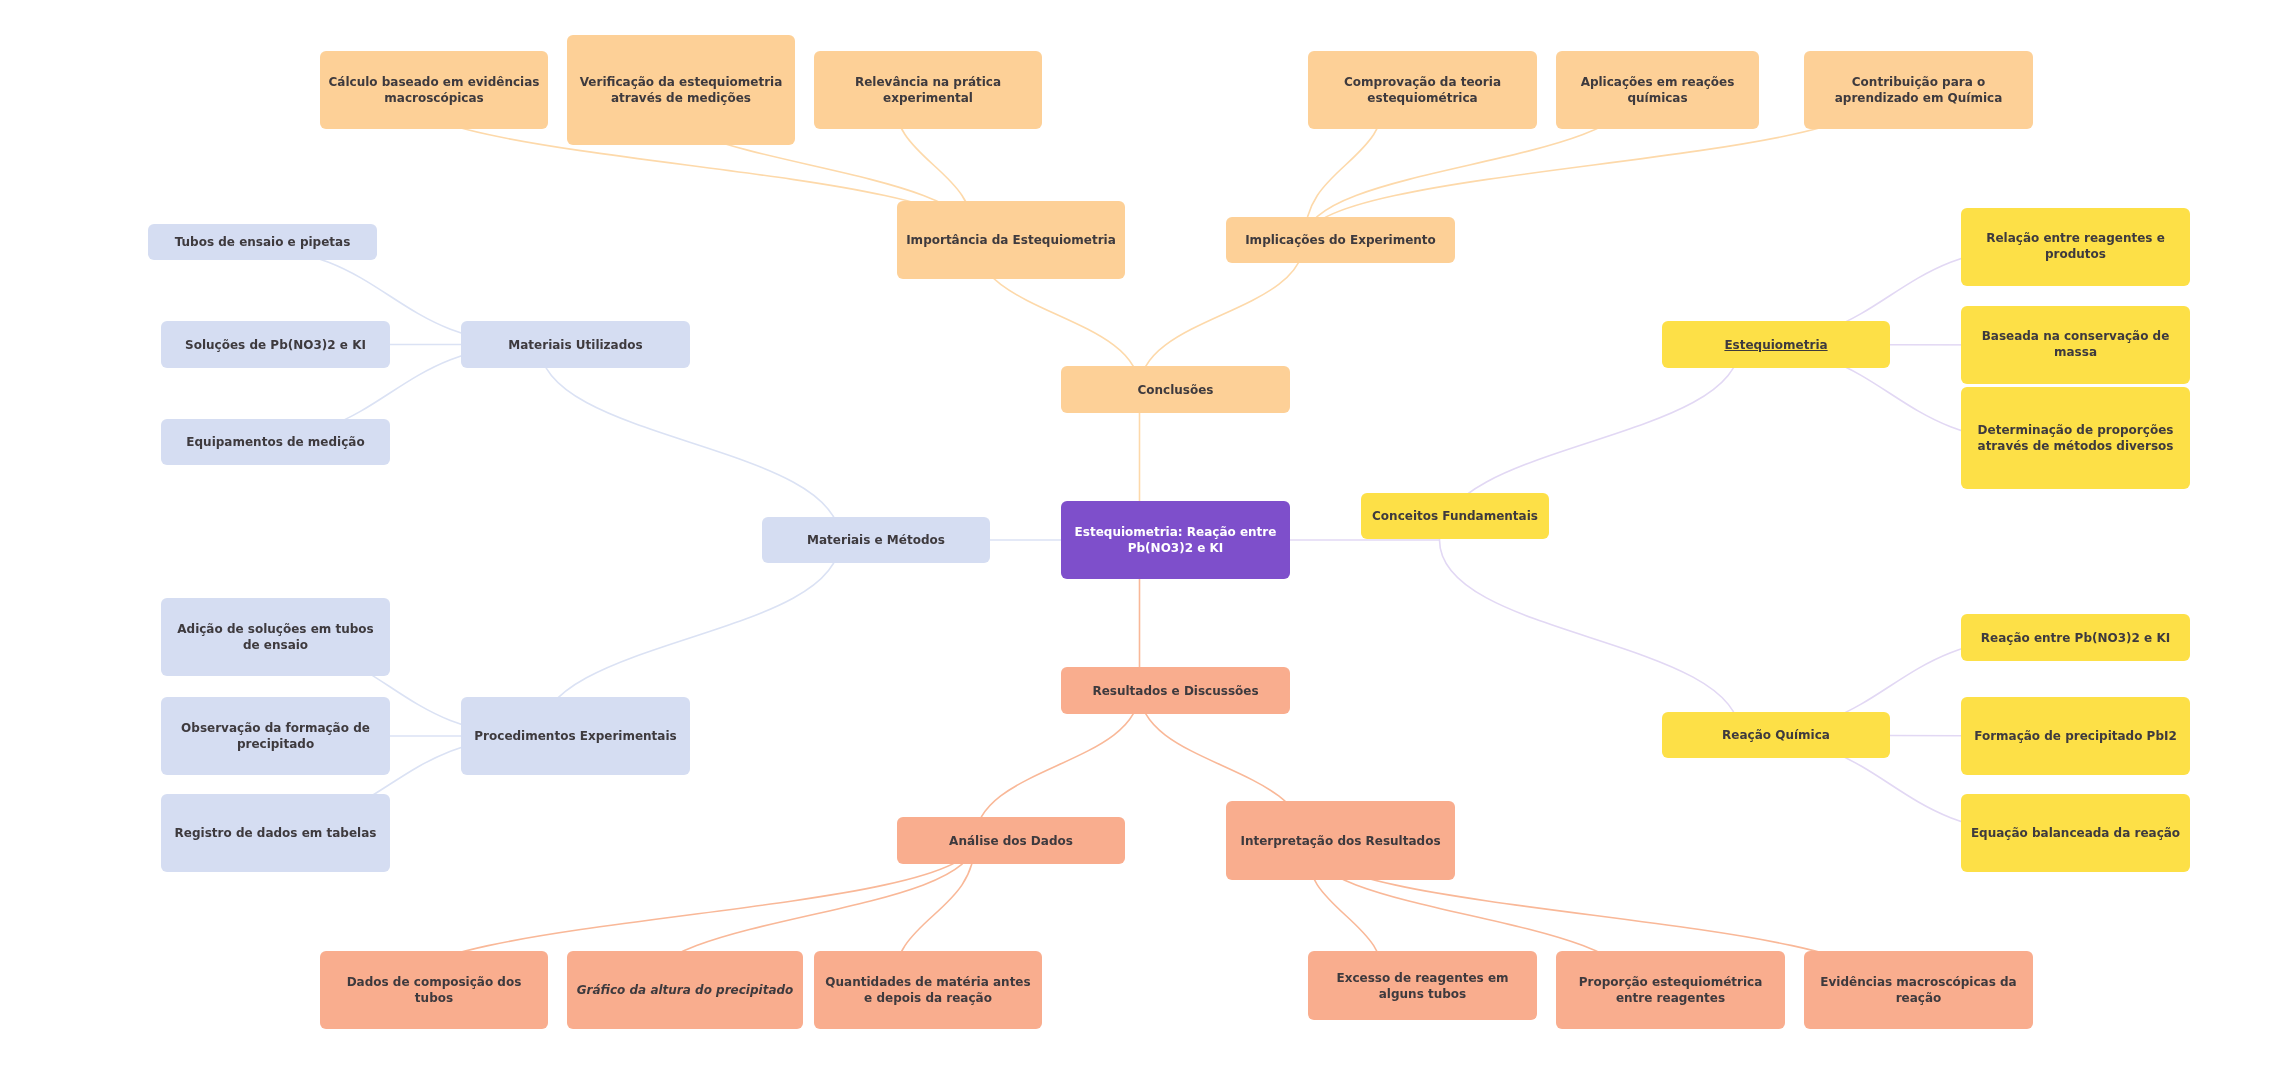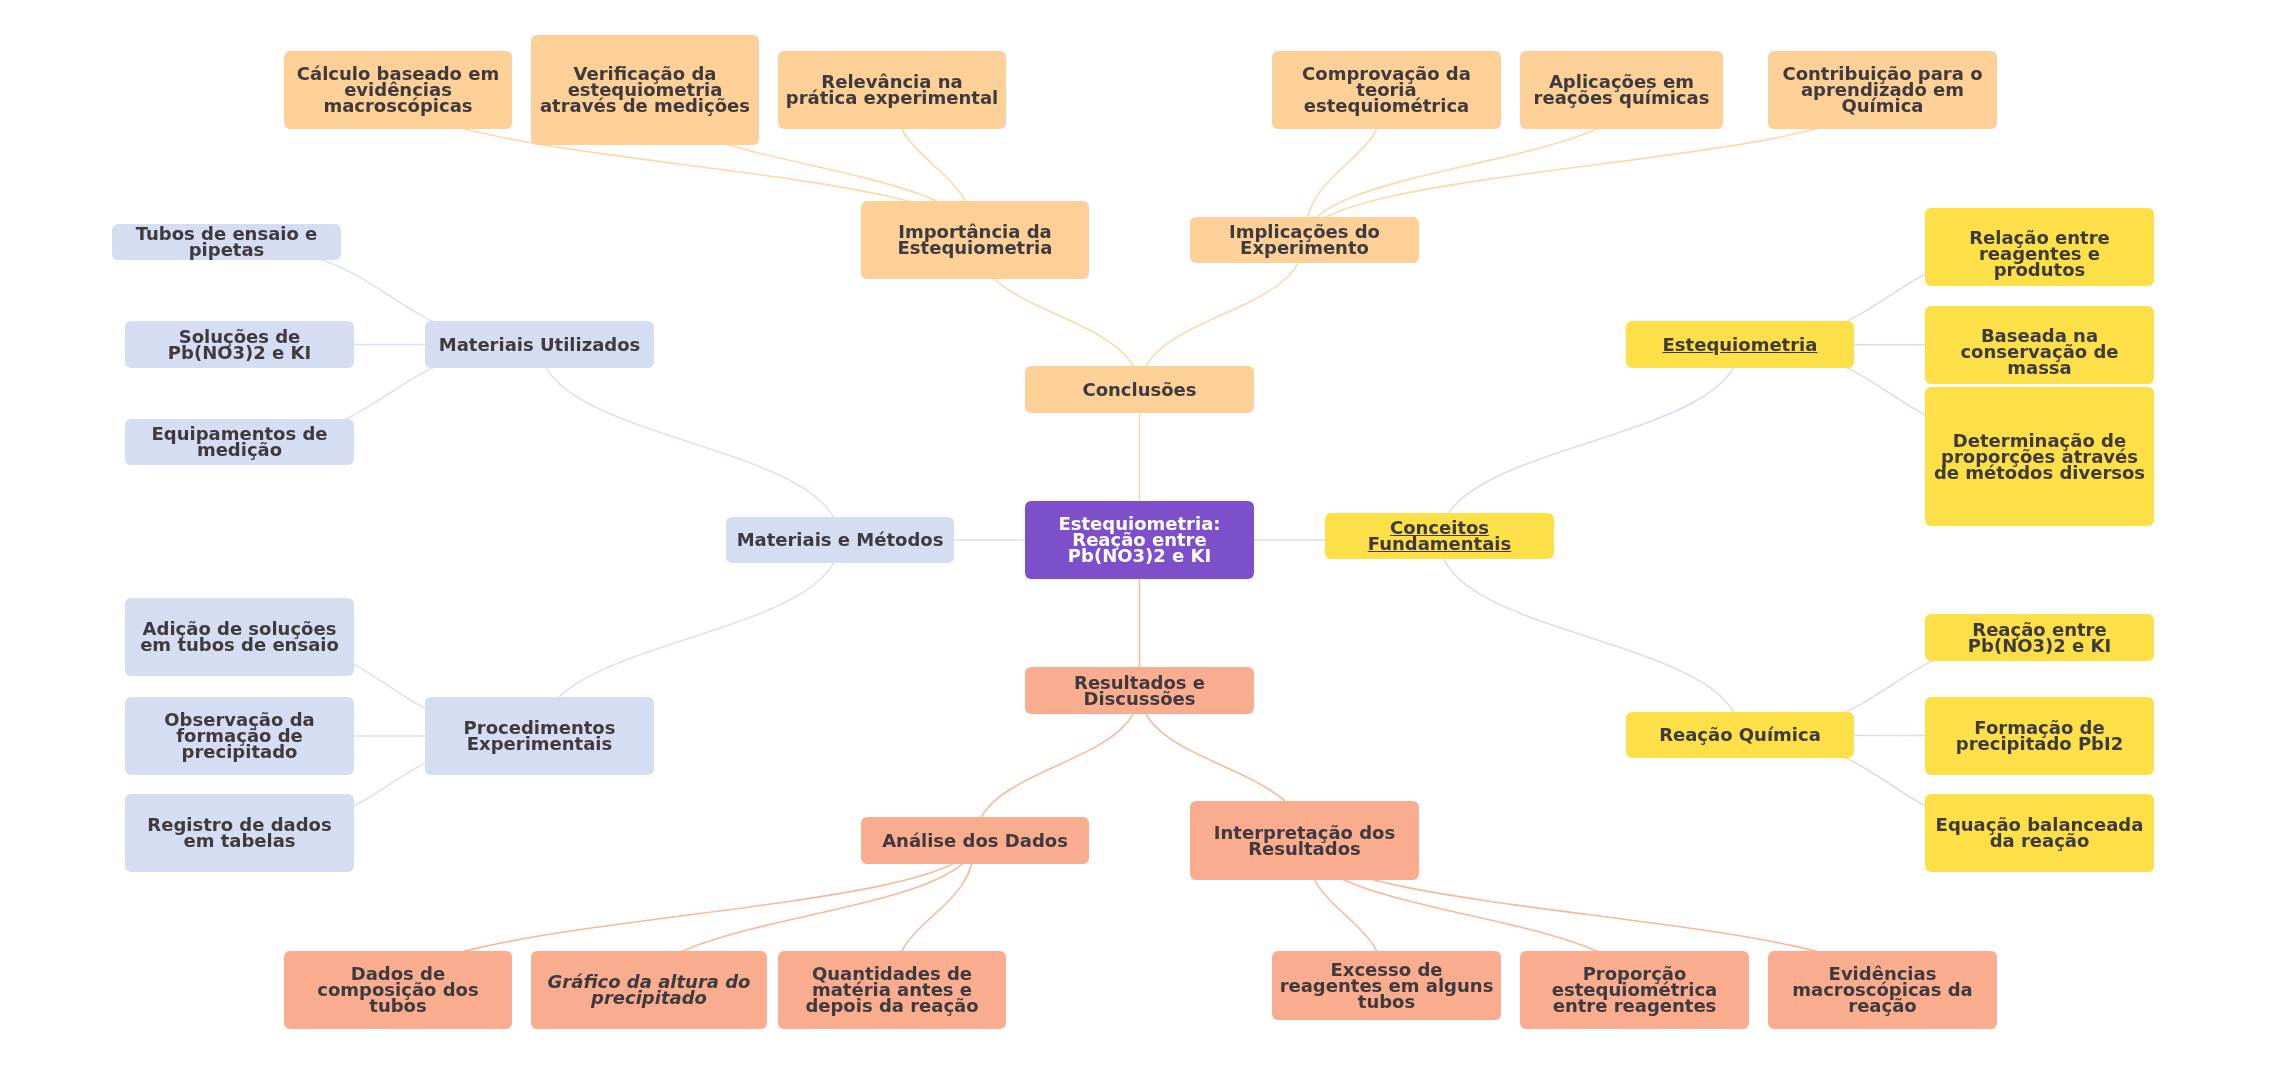--- a/index.html
+++ b/index.html
@@ -2,22 +2,22 @@
 <html><head>
 <meta charset="utf-8">
 <style>
   html, body { margin: 0; padding: 0; background: #ffffff; }
   body { width: 2280px; height: 1080px; position: relative; overflow: hidden;
          font-family: "DejaVu Sans", "Liberation Sans", sans-serif; }
   #edges { position: absolute; left: 0; top: 0; width: 2280px; height: 1080px; z-index: 0; }
   #edges path { fill: none; stroke-width: 1.6; }
   .node { position: absolute; box-sizing: border-box; border-radius: 6px;
           display: flex; align-items: center; justify-content: center; text-align: center;
-          font-weight: bold; font-size: 18px; line-height: 16px; color: #3e3a3e;
-          padding: 0 6px; z-index: 1; }
+          font-weight: bold; font-size: 12px; line-height: 16px; color: #3e3a3e;
+          padding: 0 6px; z-index: 1; margin-left: 36px; }
   .node.top-text { align-items: flex-start; padding-top: 22px; }
   .node.root { color: #ffffff; }
   .c-orange { background: #fdd097; }
   .c-salmon { background: #f9ad8e; }
   .c-blue   { background: #d5ddf2; }
   .c-purple { background: #fde047; }
   .c-root   { background: #7e4fcb; }
 </style>
 </head>
 <body>
@@ -114,33 +114,33 @@
 <div class="node c-blue" id="n-proc-0" style="left:125px;top:598px;width:229px;height:78px;">
   <span>Adição de soluções em tubos de ensaio</span>
 </div>
 <div class="node c-blue" id="n-proc-1" style="left:125px;top:697px;width:229px;height:78px;">
   <span>Observação da formação de precipitado</span>
 </div>
 <div class="node c-blue" id="n-proc-2" style="left:125px;top:794px;width:229px;height:78px;">
   <span>Registro de dados em tabelas</span>
 </div>
 
-<div class="node c-purple" id="n-conc" style="left:1325px;top:513px;width:229px;height:46px;text-decoration:underline;">
+<div class="node c-purple" id="n-conc" style="left:1325px;top:493px;width:188px;height:46px;">
   <span>Conceitos Fundamentais</span>
 </div>
 <div class="node c-purple" id="n-est" style="left:1626px;top:321px;width:228px;height:47px;text-decoration:underline;">
   <span>Estequiometria</span>
 </div>
 <div class="node c-purple top-text" id="n-est-0" style="left:1925px;top:208px;width:229px;height:78px;">
   <span>Relação entre reagentes e produtos</span>
 </div>
 <div class="node c-purple top-text" id="n-est-1" style="left:1925px;top:306px;width:229px;height:78px;">
   <span>Baseada na conservação de massa</span>
 </div>
-<div class="node c-purple" id="n-est-2" style="left:1925px;top:387px;width:229px;height:139px;">
+<div class="node c-purple" id="n-est-2" style="left:1925px;top:387px;width:229px;height:102px;">
   <span>Determinação de proporções através de métodos diversos</span>
 </div>
 <div class="node c-purple" id="n-rq" style="left:1626px;top:712px;width:228px;height:46px;">
   <span>Reação Química</span>
 </div>
 <div class="node c-purple" id="n-rq-0" style="left:1925px;top:614px;width:229px;height:47px;">
   <span>Reação entre Pb(NO3)2 e KI</span>
 </div>
 <div class="node c-purple" id="n-rq-1" style="left:1925px;top:697px;width:229px;height:78px;">
   <span>Formação de precipitado PbI2</span>

